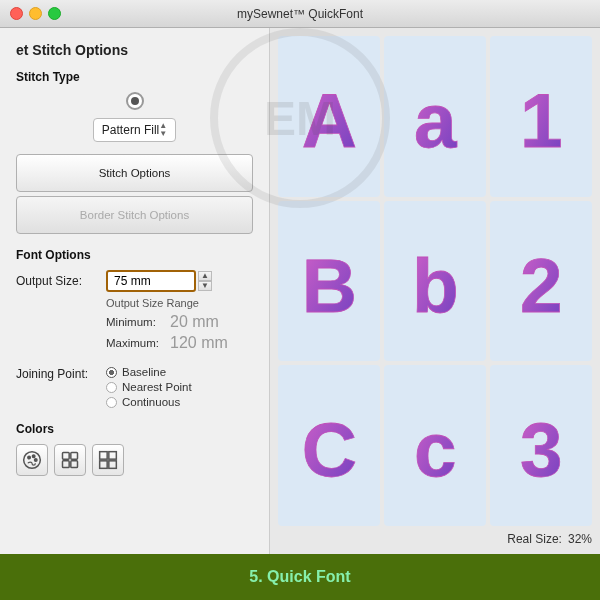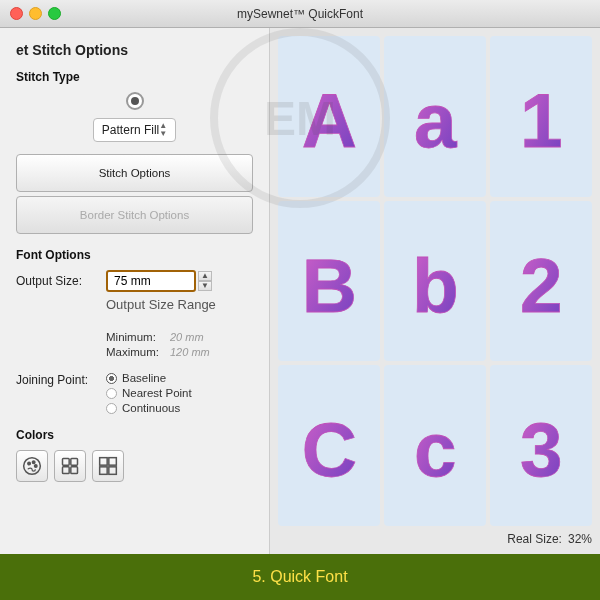--- a/index.html
+++ b/index.html
@@ -178,40 +178,39 @@
       font-size: 8px;
       color: #555;
       display: flex;
       align-items: center;
       justify-content: center;
       cursor: pointer;
       line-height: 1;
     }
 
     .output-range-label {
-      font-size: 13px;
+      font-size: 11px;
       color: #555;
       margin-left: 90px;
-      margin-bottom: 19px;
+      margin-bottom: 4px;
     }
     .range-row {
       display: flex;
       align-items: center;
       margin-bottom: 3px;
       margin-left: 90px;
     }
     .range-key {
       font-size: 11.5px;
       color: #333;
       width: 64px;
     }
     .range-val {
-      font-size: 11px;
+      font-size: 16px;
       color: #999;
-      font-style: italic;
     }
 
     
     .joining-section {
       margin-bottom: 14px;
     }
     .joining-row {
       display: flex;
       align-items: flex-start;
       gap: 0;
@@ -311,22 +310,22 @@
     
     .bottom-bar {
       height: 46px;
       background: #4a6f0a;
       display: flex;
       align-items: center;
       justify-content: center;
     }
     .bottom-bar-text {
       font-size: 16px;
-      font-weight: 400;
-      color: #fde047;
+      font-weight: 700;
+      color: #86efac;
     }
 
     
     .watermark {
       position: absolute;
       top: 28px;
       left: 0;
       width: 600px;
       height: 526px;
       display: flex;

